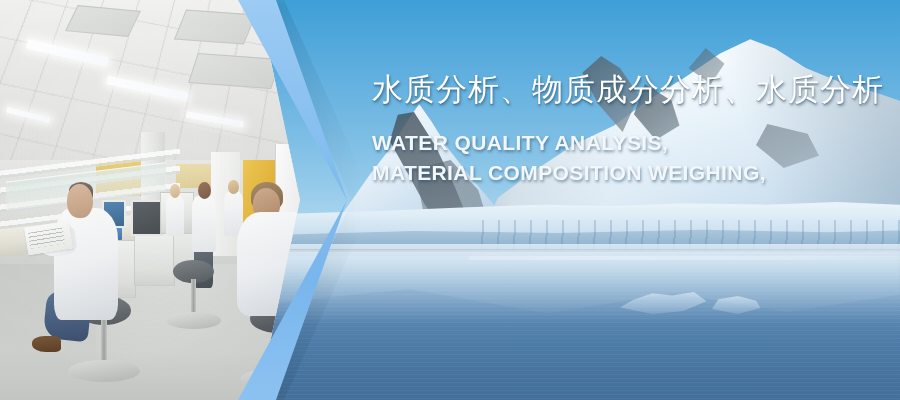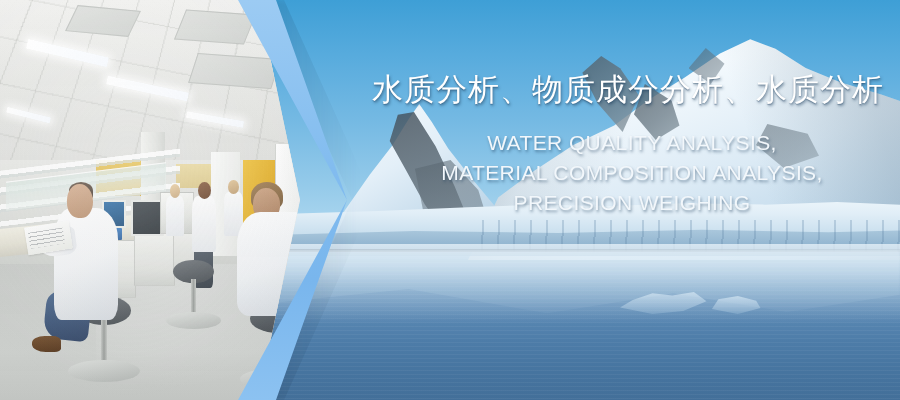--- a/index.html
+++ b/index.html
@@ -534,23 +534,22 @@
     text-shadow: 1px 2px 3px rgba(30,62,92,0.55), 0 1px 1px rgba(30,62,92,0.4);
     white-space: nowrap;
   }
   .subline {
     margin: 0;
     padding-top: 16px;
     font-size: 21px;
     line-height: 30px;
     letter-spacing: 0.4px;
     color: #f2f7fb;
-    font-weight: 400;
+    font-weight: 700;
     text-shadow: 1px 2px 3px rgba(30,62,92,0.5);
-    text-align: center;
   }
   .subline div { white-space: nowrap; }
 </style>
 </head>
 <body>
 
 <div class="banner">
 
   <div class="glacier-photo">
     <div class="sky"></div>
@@ -660,18 +659,17 @@
     </div>
   </div>
 
   <div class="chevron-shadow"></div>
   <div class="chevron"></div>
 
   <div class="text-block">
     <h1 class="headline">水质分析、物质成分分析、水质分析</h1>
     <div class="subline">
       <div>WATER  QUALITY ANALYSIS,</div>
-      <div>MATERIAL COMPOSITION ANALYSIS,</div>
-      <div>PRECISION WEIGHING</div>
+      <div>MATERIAL COMPOSITION WEIGHING,</div>
     </div>
   </div>
 
 </div>
 
 </body></html>

